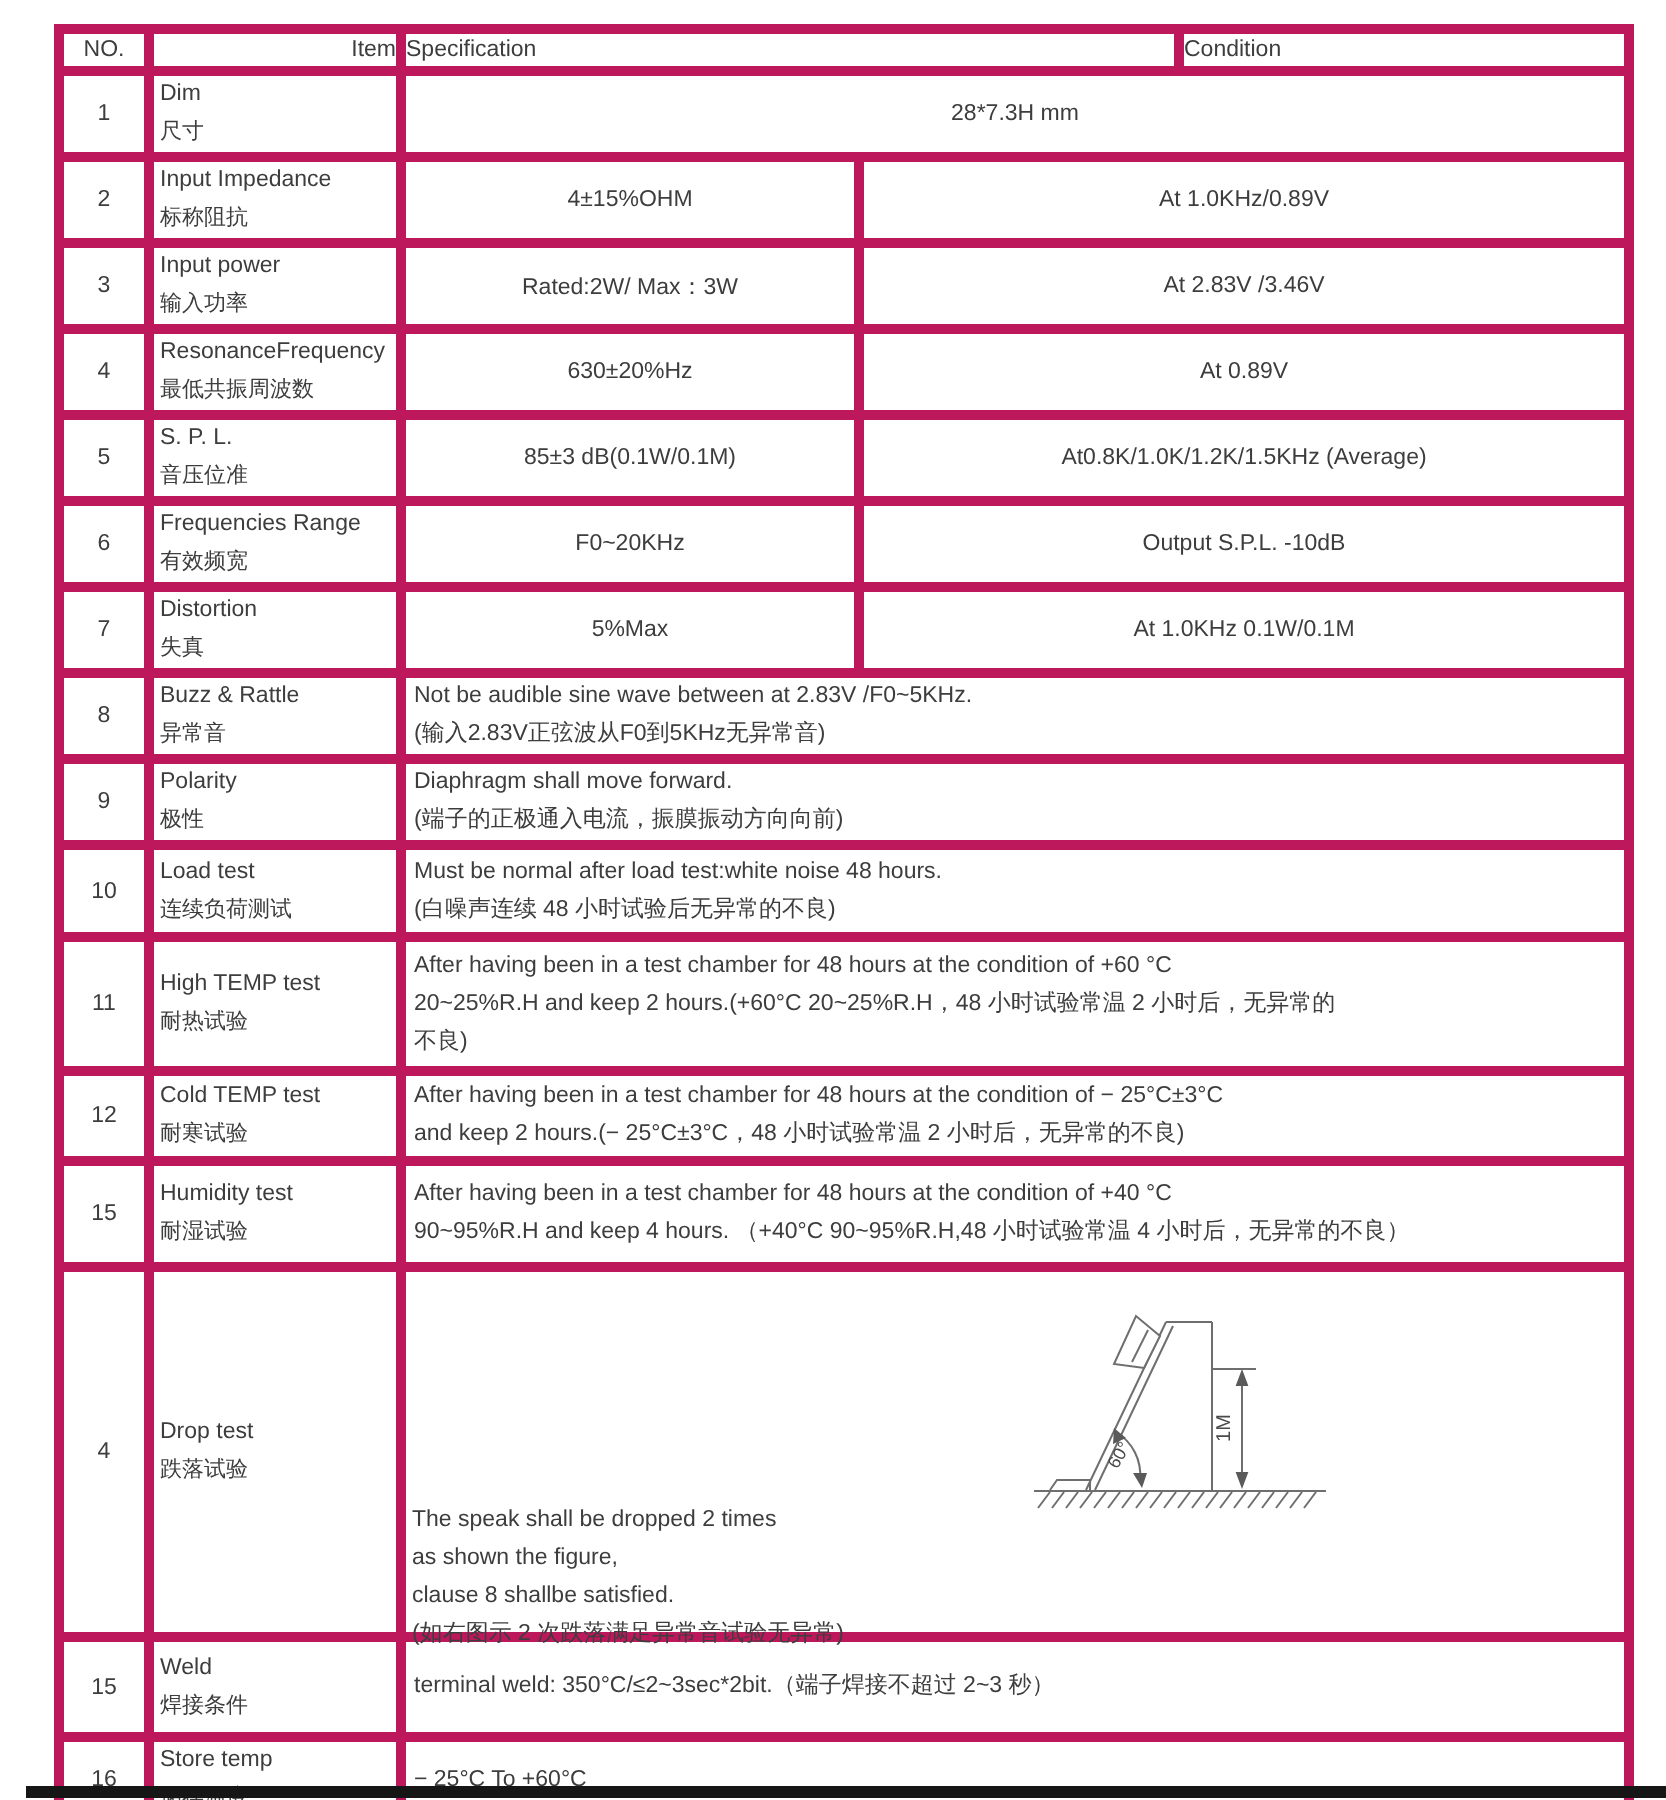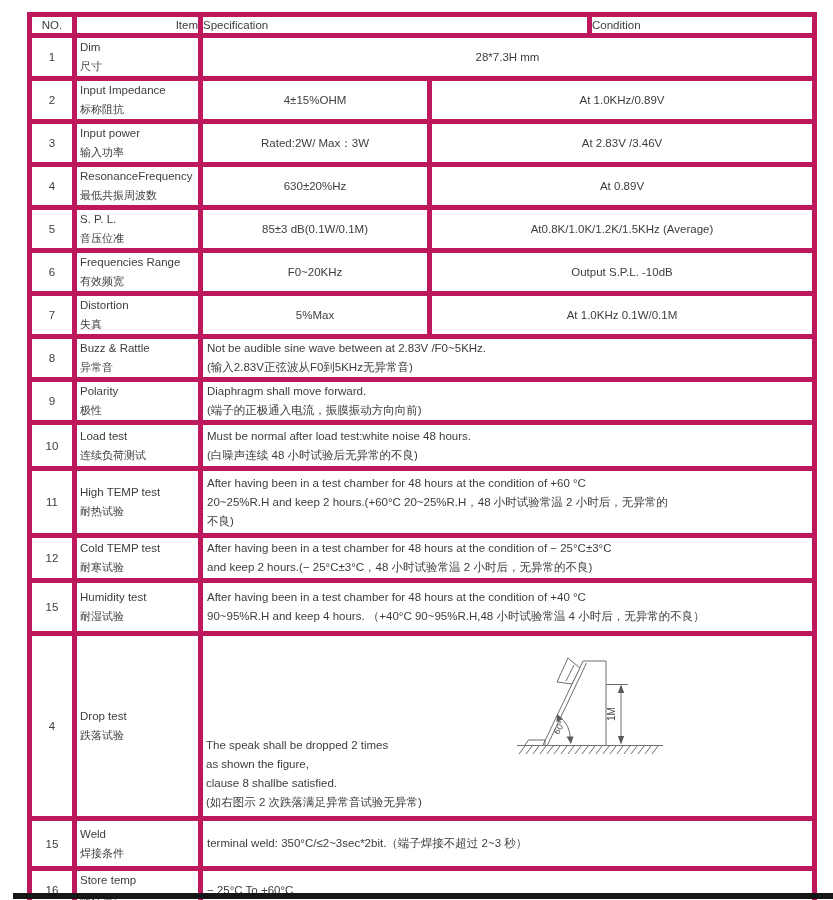--- a/index.html
+++ b/index.html
@@ -23,21 +23,21 @@
   th.c-no, td.c-no{text-align:center;}
   th.c-item-h{text-align:right;padding-left:5px;}
   th.c-center{text-align:left;}
   td.c-item{text-align:left;padding-left:3px;line-height:19px;}
   td.c-item .item-cn{font-size:11px;}
   td.c-spec-split{text-align:center;}
   td.c-cond{text-align:center;}
   td.c-center{text-align:center;}
   td.c-text{text-align:left;padding-left:4px;line-height:19px;}
   td.c-figure{position:relative;}
-  .drop-text{position:absolute;left:3px;top:100px;line-height:19px;white-space:nowrap;}
+  .drop-text{position:absolute;left:3px;top:115px;line-height:19px;white-space:nowrap;}
   .drop-fig{position:absolute;left:312px;top:12px;}
   .bottom-bar{position:absolute;left:13px;top:893px;width:820px;height:6px;background:#161616;}
 </style>
 </head>
 <body>
 
 <table class="spec">
   <colgroup>
     <col style="width:45px">
       <col style="width:126px">

